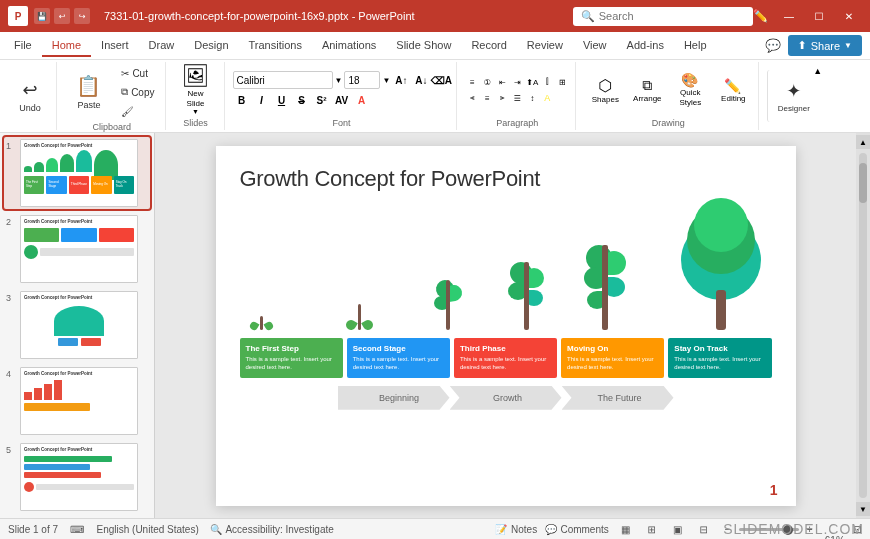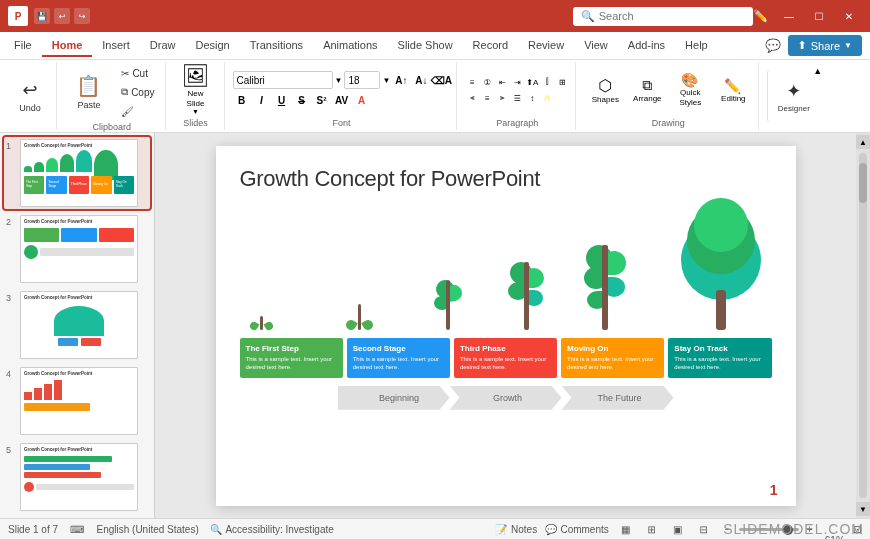--- a/index.html
+++ b/index.html
@@ -22,21 +22,21 @@
     .title-bar-search { background: white; border-radius: 3px; display: flex; align-items: center; padding: 3px 8px; gap: 4px; width: 180px; margin: 0 auto; }
     .title-bar-search input { border: none; outline: none; font-size: 11px; width: 140px; }
     .title-bar-controls { display: flex; gap: 4px; margin-left: auto; }
     .win-btn { width: 26px; height: 18px; display: flex; align-items: center; justify-content: center; font-size: 10px; color: white; cursor: pointer; border-radius: 2px; }
     .pen-icon { margin-right: 8px; font-size: 12px; }
 
     
     .ribbon { background: #fff; border-bottom: 1px solid #ddd; }
     .ribbon-tabs { display: flex; align-items: center; height: 28px; padding: 0 4px; border-bottom: 1px solid #e0e0e0; justify-content: center; }
     .ribbon-tab { padding: 4px 10px; font-size: 11px; cursor: pointer; color: #444; border-bottom: 2px solid transparent; }
-    .ribbon-tab.active { color: #c0392b; border-bottom: 2px solid #c0392b; font-weight: 700; }
+    .ribbon-tab.active { color: #c0392b; border-bottom: 2px solid #c0392b; font-weight: 400; }
     .ribbon-body { display: flex; align-items: stretch; padding: 2px 4px; height: 72px; gap: 2px; }
     .ribbon-group { display: flex; flex-direction: column; align-items: center; padding: 2px 6px; border-right: 1px solid #e8e8e8; }
     .ribbon-group-content { display: flex; align-items: center; gap: 2px; flex: 1; }
     .ribbon-group-label { font-size: 9px; color: #666; margin-top: 2px; }
     .ribbon-btn-large { display: flex; flex-direction: column; align-items: center; justify-content: center; width: 40px; height: 52px; cursor: pointer; border-radius: 3px; font-size: 9px; color: #333; gap: 2px; }
     .ribbon-btn-small { display: flex; align-items: center; gap: 3px; padding: 2px 4px; cursor: pointer; border-radius: 2px; font-size: 10px; color: #333; height: 18px; }
     .ribbon-new-slide { display: flex; flex-direction: column; align-items: center; width: 44px; cursor: pointer; }
     .font-group-content { display: flex; flex-direction: column; gap: 2px; }
     .font-row { display: flex; align-items: center; gap: 2px; }
     .font-select { border: 1px solid #ccc; border-radius: 2px; padding: 1px 3px; font-size: 10px; width: 100px; height: 18px; }
@@ -113,20 +113,21 @@
 <body>
 
 <div class="title-bar">
   <div class="title-bar-left">
     <div class="title-bar-logo">P</div>
     <div class="title-bar-save-icons">
       <div class="save-icon">💾</div>
       <div class="save-icon">↩</div>
       <div class="save-icon">↪</div>
     </div>
+    <span class="title-bar-filename">7331-01-growth-concept-for-powerpoint-16x9.pptx - PowerPoint</span>
   </div>
   <div class="title-bar-search">
     <span>🔍</span>
     <input type="text" placeholder="Search" style="">
   </div>
   <span class="pen-icon">✏️</span>
   <div class="title-bar-controls">
     <div class="win-btn">—</div>
     <div class="win-btn">☐</div>
     <div class="win-btn close">✕</div>

